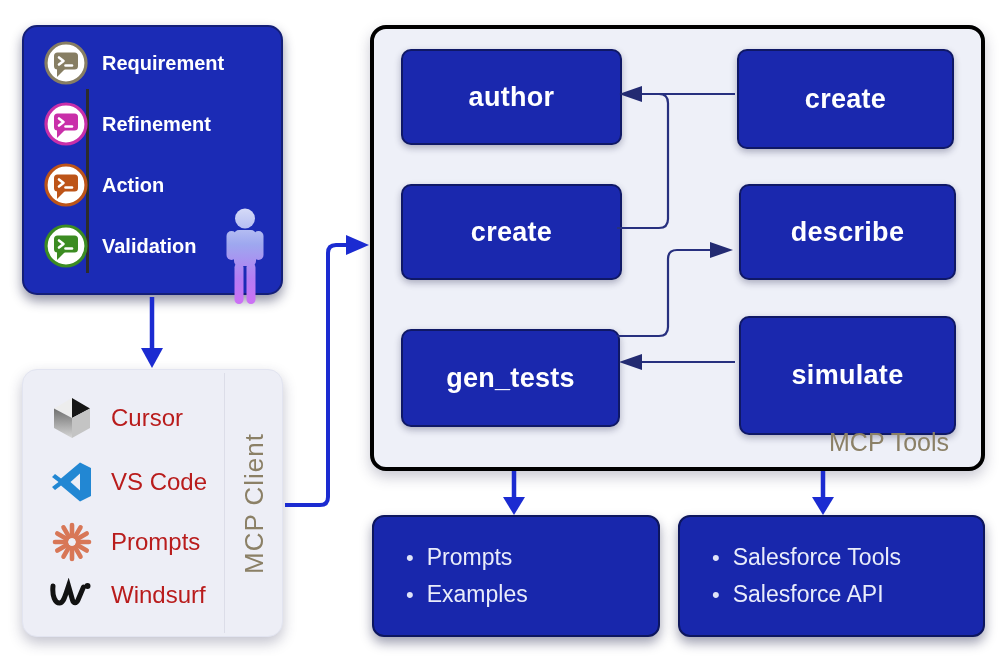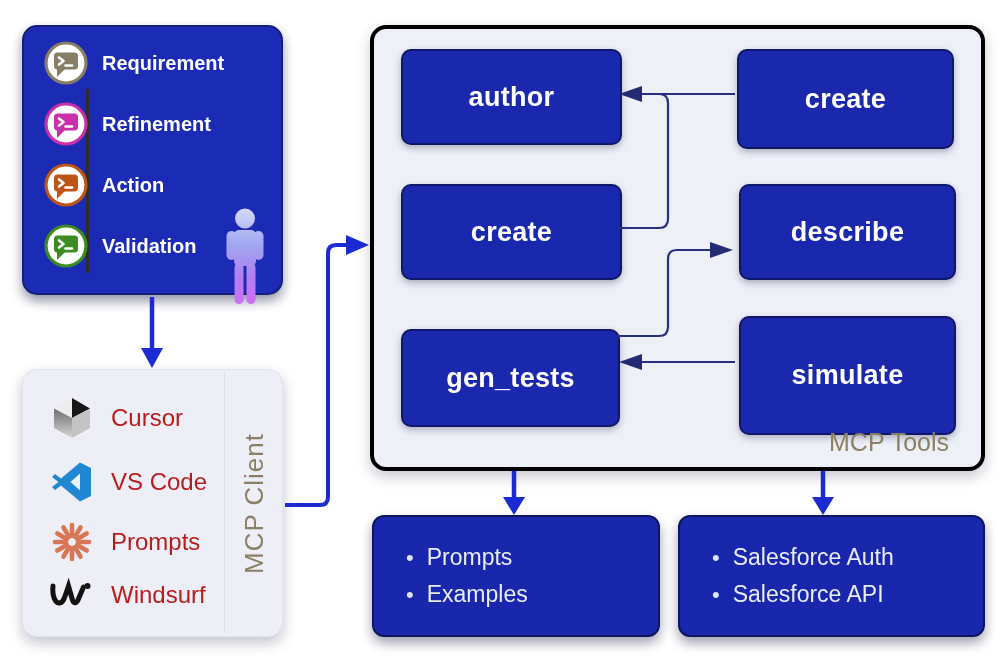--- a/index.html
+++ b/index.html
@@ -220,21 +220,21 @@
     </div>
     <div class="out-line">
       <span class="bullet">•</span>
       <span>Examples</span>
     </div>
   </div>
 
   <div class="out-box" style="left:678px;top:515px;width:307px;height:122px">
     <div class="out-line">
       <span class="bullet">•</span>
-      <span>Salesforce Auth</span>
+      <span>Salesforce Tools</span>
     </div>
     <div class="out-line">
       <span class="bullet">•</span>
       <span>Salesforce API</span>
     </div>
   </div>
 
   <svg class="overlay" viewBox="0 0 1000 656">
 
     <g>

